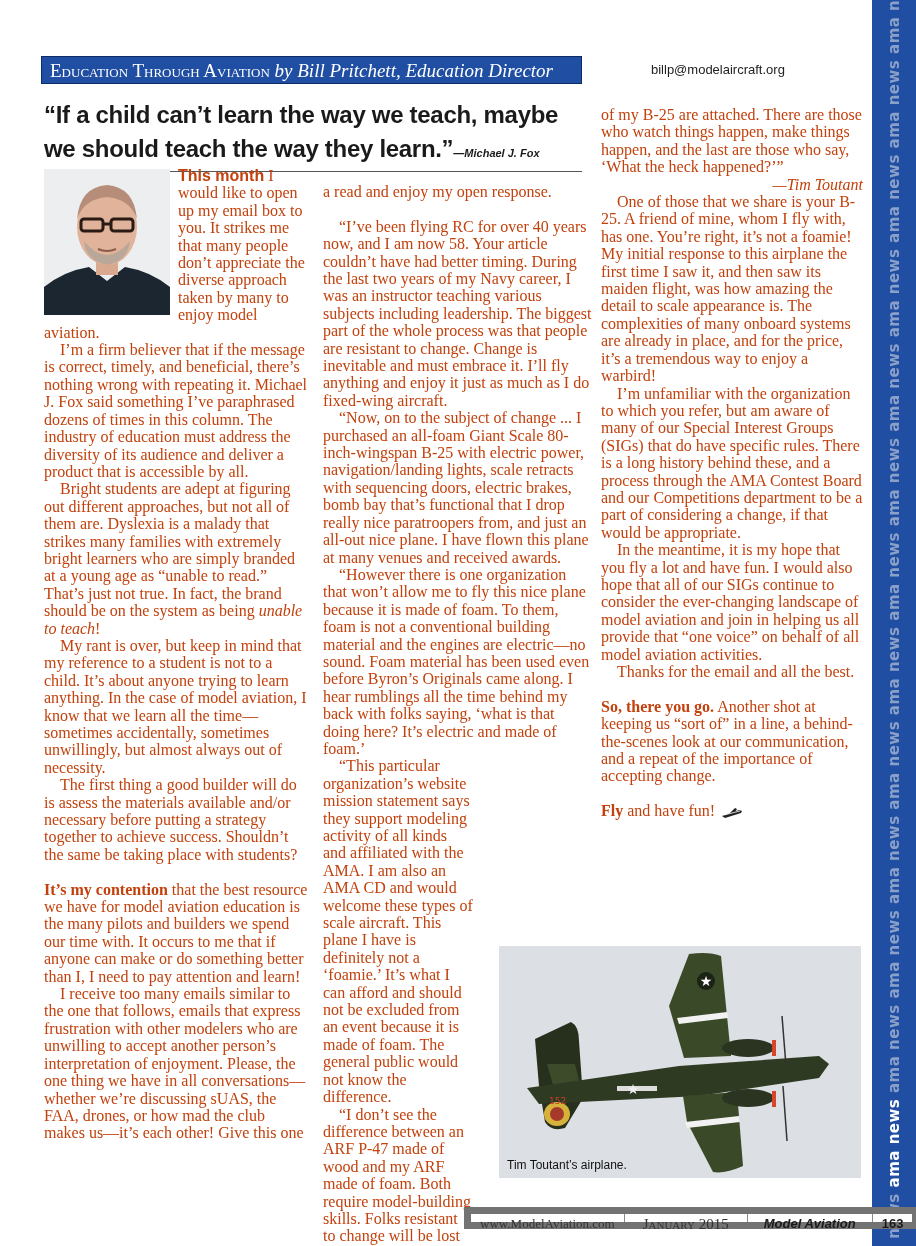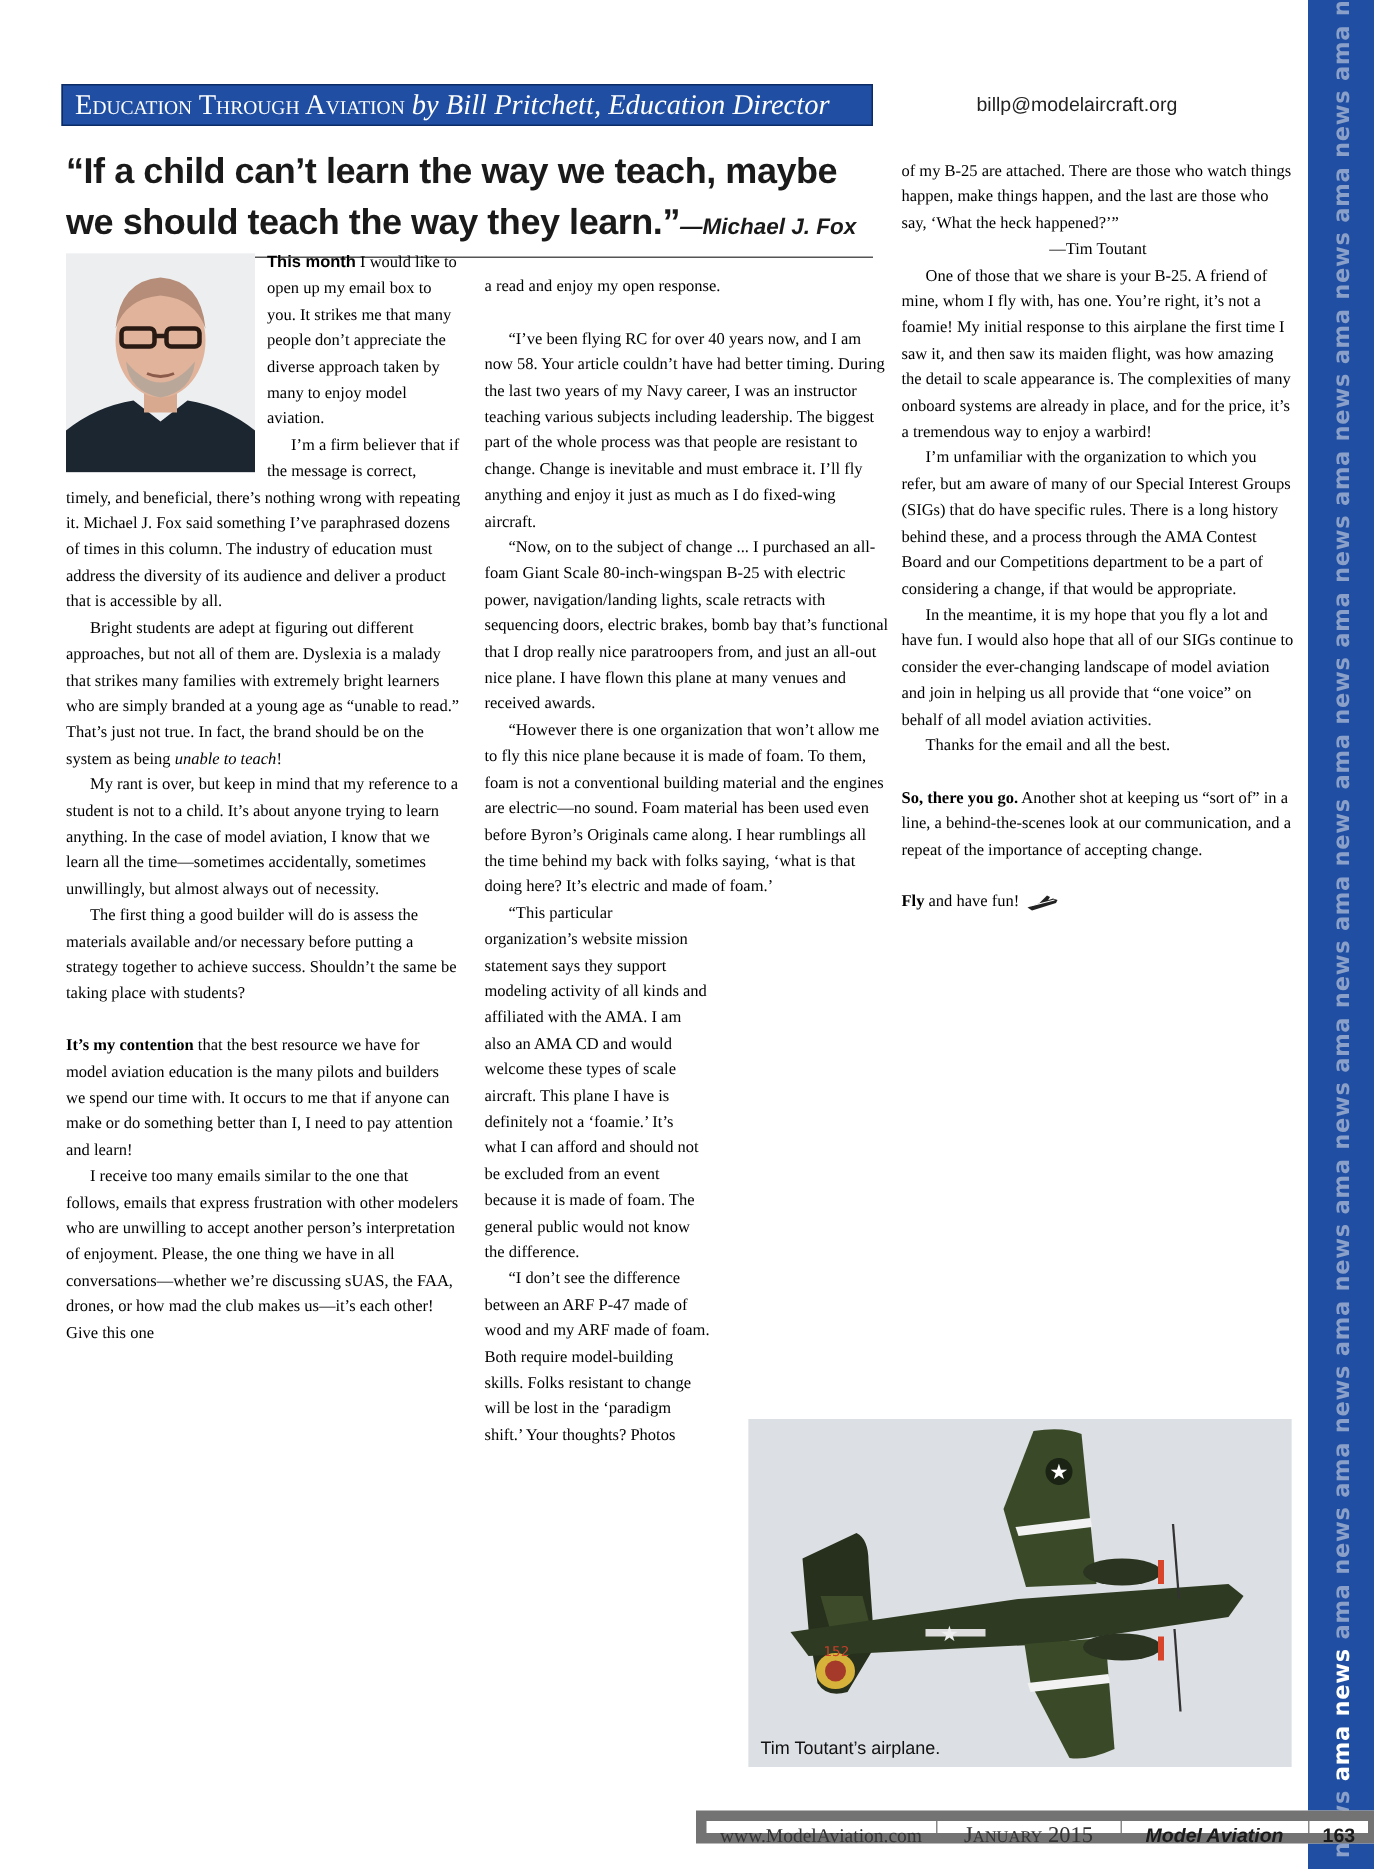--- a/index.html
+++ b/index.html
@@ -33,44 +33,44 @@
     position: absolute; left: 651px; top: 62px;
     font-family: "Liberation Sans", sans-serif; font-size: 13px; color: #222;
   }
 
   .pull-quote {
     position: absolute; left: 44px; top: 98px; width: 540px;
     font-family: "Liberation Sans", sans-serif; font-weight: bold;
     font-size: 24px; line-height: 34px; color: #1a1a1a;
     letter-spacing: -0.3px;
   }
-  .pull-quote .attr { font-style: italic; font-size: 15px; letter-spacing: 0; }
+  .pull-quote .attr { font-style: italic; font-size: 11px; letter-spacing: 0; }
   .rule {
     position: absolute; left: 44px; top: 171px; width: 538px; height: 1px; background: #555;
   }
 
   .col {
-    position: absolute; font-size: 11px; line-height: 17.4px; color: #000000;
+    position: absolute; font-size: 16px; line-height: 17.4px; color: #c2410c;
   }
   .col p { text-indent: 16px; }
   .col p.noind { text-indent: 0; }
   .col p.gap { margin-top: 17.4px; }
   .col .sans-b { font-family: "Liberation Sans", sans-serif; font-weight: bold; }
   .col b { font-weight: bold; }
   .col i { font-style: italic; }
 
   .col1 { left: 44px; top: 167px; width: 264px; }
   .col2 { left: 323px; top: 183px; width: 270px; }
   .col3 { left: 601px; top: 106px; width: 262px; }
 
   .portrait {
     float: left; width: 126px; height: 146px; margin: 2px 8px 2px 0;
     background: #e9ecef; position: relative; overflow: hidden;
   }
-  .right-att { text-align: center; }
+  .right-att { text-align: right; font-style: italic; }
 
   .photo-box {
     position: absolute; left: 499px; top: 946px; width: 362px; height: 232px;
     background: #dcdfe3;
   }
   .photo-caption {
     position: absolute; left: 8px; bottom: 6px;
     font-family: "Liberation Sans", sans-serif; font-size: 12px; color: #111; margin-top: 24px;
   }
 

